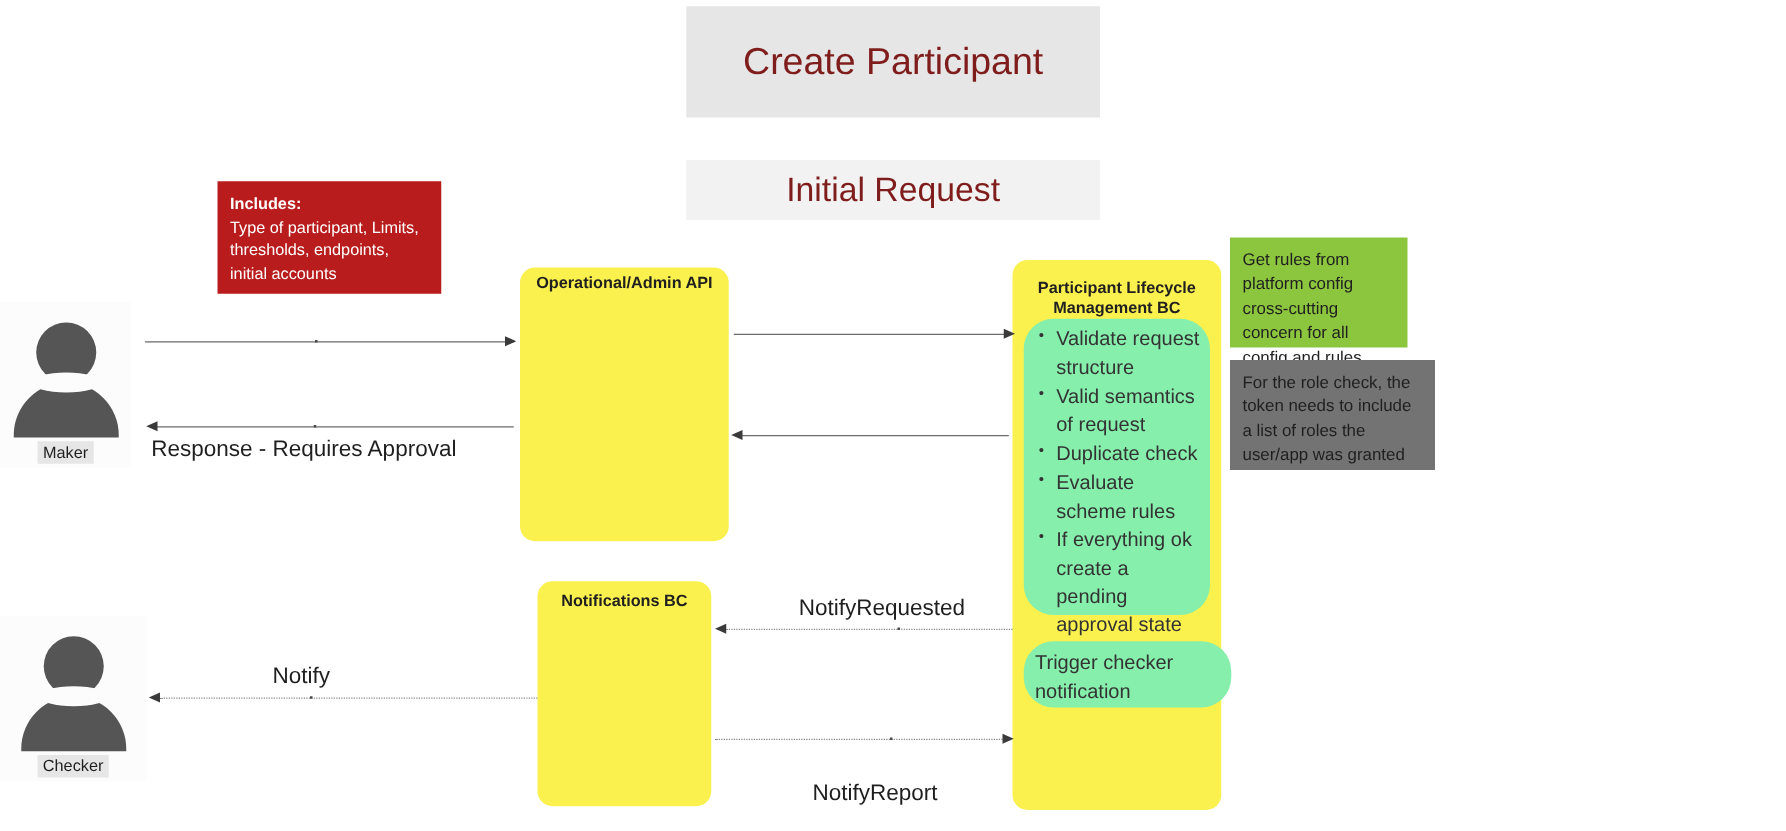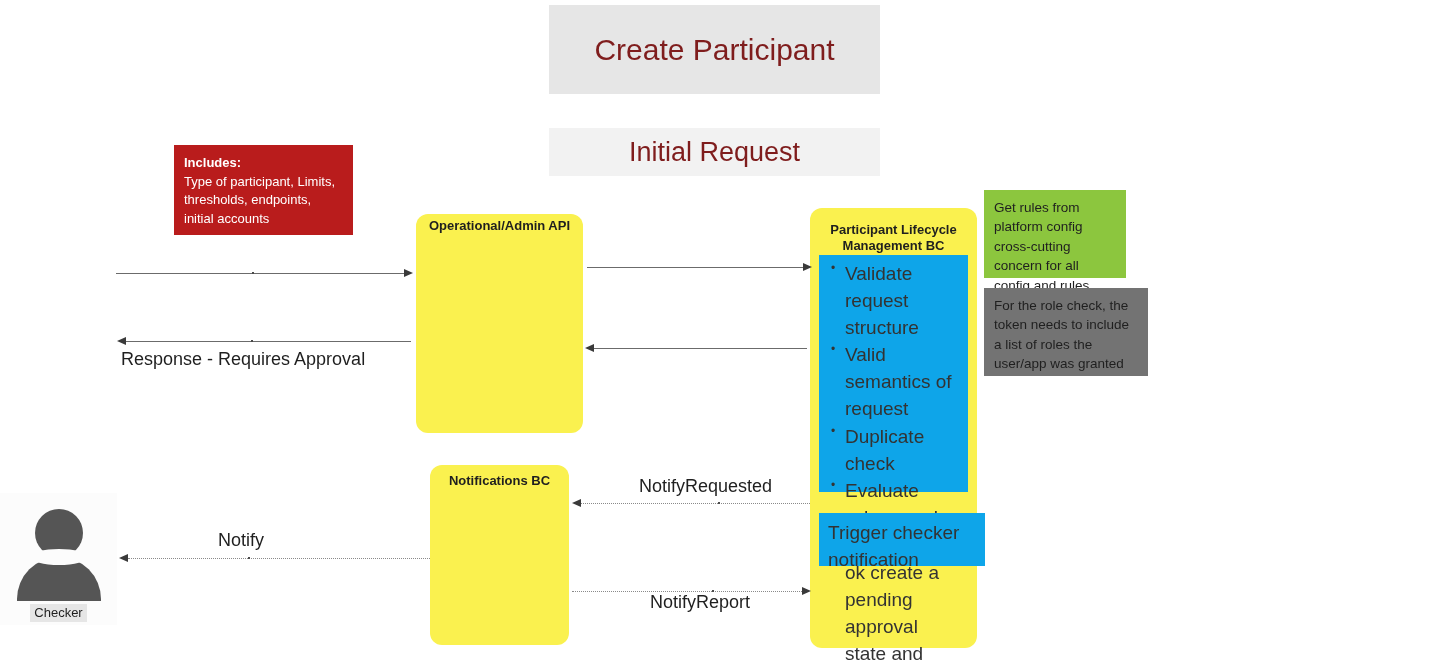--- a/index.html
+++ b/index.html
@@ -116,25 +116,26 @@
   #box-api { left: 416px; top: 214px; width: 167px; height: 219px; }
   #box-api .lifeline-title { top: 4px; }
   #box-plm { left: 810px; top: 208px; width: 167px; height: 440px; }
   #box-plm .lifeline-title { top: 14px; }
   #box-notif { left: 430px; top: 465px; width: 139px; height: 180px; }
   #box-notif .lifeline-title { top: 8px; }
 
   
   .inner-panel {
     position: absolute;
-    background: #0ea5e9;
-    font-size: 19px;
+    background: #86efac;
+    font-size: 16px;
     color: #333333;
     line-height: 1.42;
     box-sizing: border-box;
+    border-radius: 24px;
   }
   #panel-steps {
     left: 819px; top: 255px;
     width: 149px; height: 237px;
     padding: 6px 8px 6px 6px;
   }
   #panel-steps ul {
     margin: 0;
     padding-left: 20px;
     list-style: none;
@@ -222,20 +223,28 @@
 </style>
 </head>
 <body>
 
 <div id="canvas">
 
   <div class="banner" id="banner-create">Create Participant</div>
 
   <div class="banner" id="banner-initial">Initial Request</div>
 
+  <div class="actor" id="actor-maker">
+    <div class="actor-avatar">
+      <div class="head"></div>
+      <div class="body"></div>
+      <div class="neck-cut"></div>
+    </div>
+    <div class="actor-label">Maker</div>
+  </div>
 
   <div class="actor" id="actor-checker">
     <div class="actor-avatar">
       <div class="head"></div>
       <div class="body"></div>
       <div class="neck-cut"></div>
     </div>
     <div class="actor-label">Checker</div>
   </div>
 
@@ -296,15 +305,15 @@
   <div class="arrow-head left" style="left:572px; top:499px;"></div>
 
   <div class="msg-label" style="left:218px; top:531px;">Notify</div>
   <div class="msg-line dotted" style="left:128px; top:558px; width:302px;"></div>
   <div class="msg-dot" style="left:248px; top:557px;"></div>
   <div class="arrow-head left" style="left:119px; top:554px;"></div>
 
   <div class="msg-line dotted" style="left:572px; top:591px; width:232px;"></div>
   <div class="msg-dot" style="left:712px; top:590px;"></div>
   <div class="arrow-head right" style="left:802px; top:587px;"></div>
-  <div class="msg-label" style="left:650px; top:593px;">NotifyReport</div>
+  <div class="msg-label" style="left:650px; top:625px;">NotifyReport</div>
 
 </div>
 
 </body></html>

